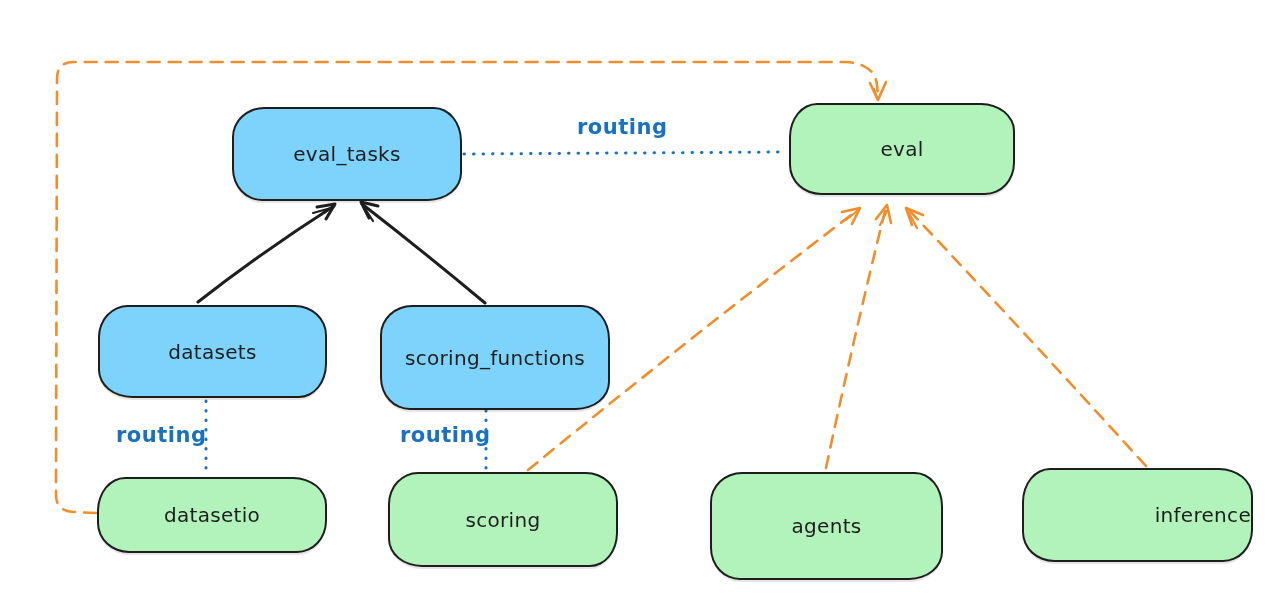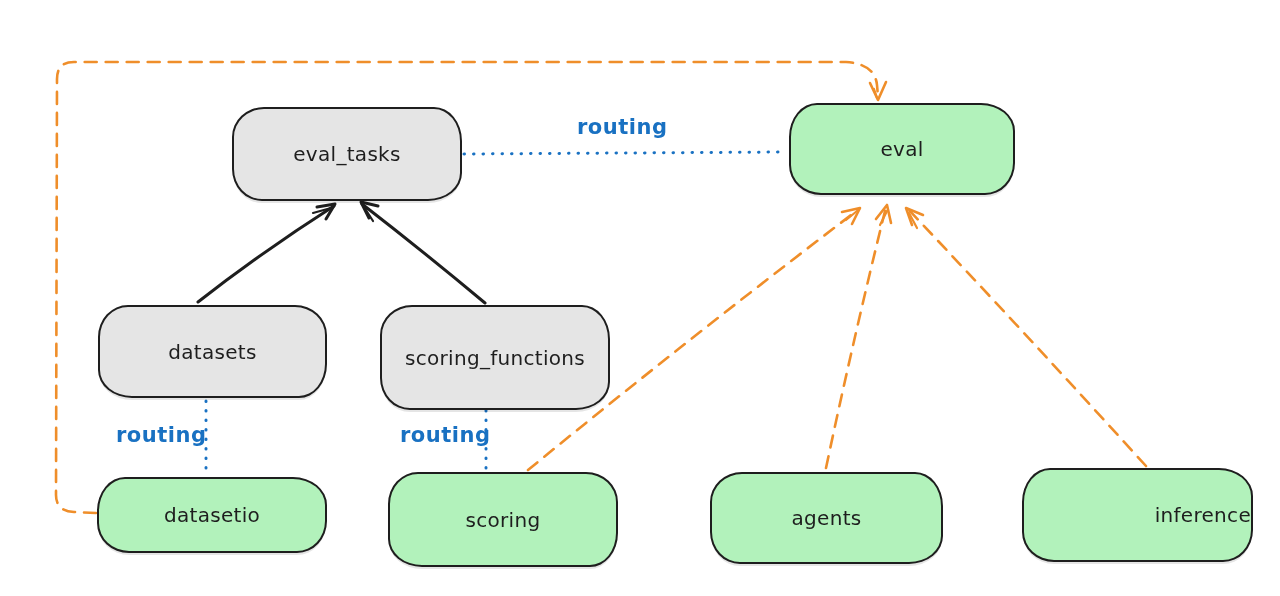--- a/index.html
+++ b/index.html
@@ -30,35 +30,35 @@
     border: 2.5px solid #1e1e1e;
     box-sizing: border-box;
     box-shadow: 0 3px 0 -1px rgba(0,0,0,0.10);
   }
   .node .node-label {
     font-size: 20px;
     color: #1e1e1e;
     letter-spacing: 0.3px;
     white-space: nowrap;
   }
-  .node.blue  { background: #e5e5e5; }
+  .node.blue  { background: #7dd3fc; }
   .node.green { background: #b2f2bb; }
 
   
   .r1 { border-radius: 32px 28px 34px 30px / 30px 34px 28px 32px; }
   .r2 { border-radius: 28px 34px 30px 32px / 34px 28px 32px 30px; }
   .r3 { border-radius: 30px 32px 28px 34px / 32px 30px 34px 28px; }
 
   #node-eval_tasks        { left: 232px;  top: 107px; width: 230px; height: 94px; }
   #node-eval              { left: 789px;  top: 103px; width: 226px; height: 92px; }
   #node-datasets          { left: 98px;   top: 305px; width: 229px; height: 93px; }
   #node-scoring_functions { left: 380px;  top: 305px; width: 230px; height: 105px; }
   #node-datasetio         { left: 97px;   top: 477px; width: 230px; height: 76px; }
   #node-scoring           { left: 388px;  top: 472px; width: 230px; height: 95px; }
-  #node-agents            { left: 710px;  top: 472px; width: 233px; height: 92px; }
+  #node-agents            { left: 710px;  top: 472px; width: 233px; height: 108px; }
   #node-inference         { left: 1022px; top: 468px; width: 231px; height: 94px; justify-content: flex-end; }
 
   .edge-label {
     position: absolute;
     font-size: 21px;
     font-weight: 600;
     color: #1971c2;
     letter-spacing: 0.5px;
     white-space: nowrap;
   }

